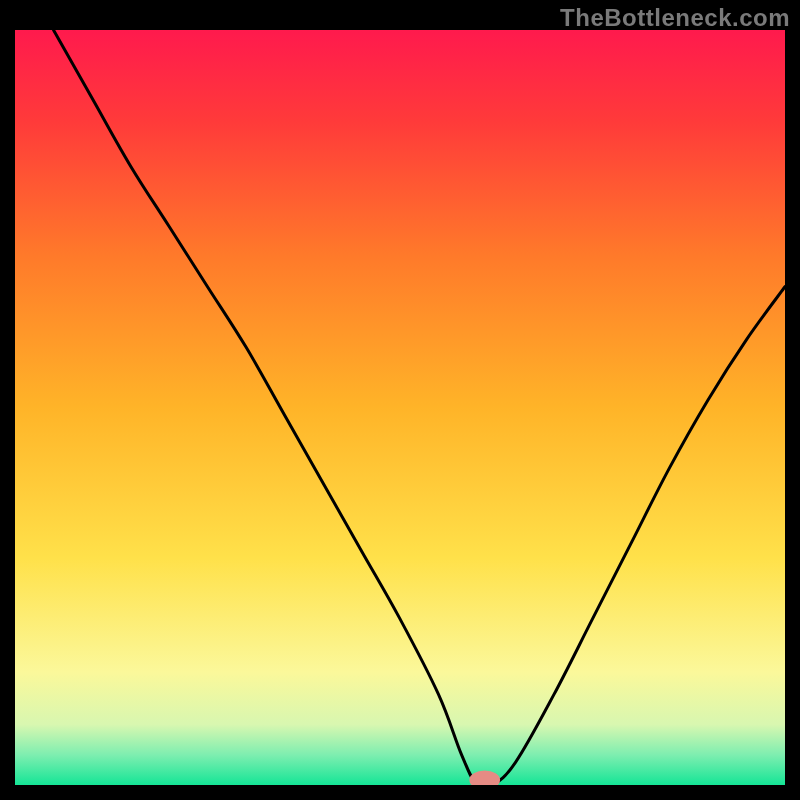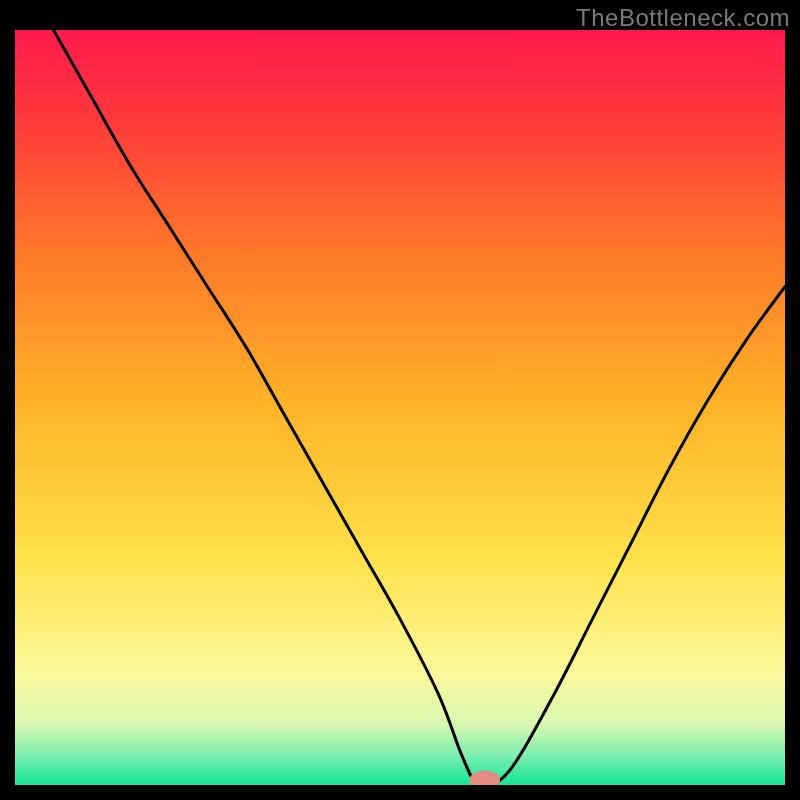--- a/index.html
+++ b/index.html
@@ -16,21 +16,21 @@
     width: 800px;
     height: 800px;
     background: #000;
   }
   .watermark {
     position: absolute;
     top: 4px;
     right: 10px;
     color: #7a7a7a;
     font-size: 24px;
-    font-weight: 400;
+    font-weight: 700;
     letter-spacing: 0.5px;
     z-index: 5;
   }
   .plot-wrap {
     position: absolute;
     left: 15px;
     top: 30px;
     width: 770px;
     height: 755px;
   }

